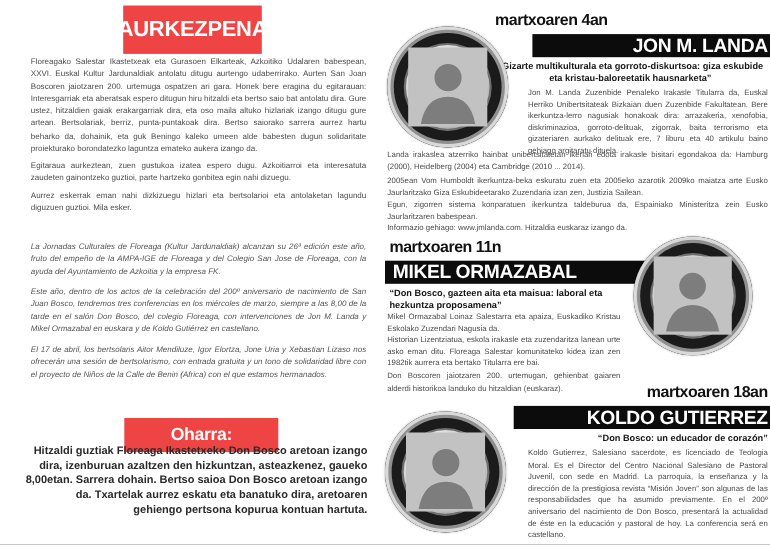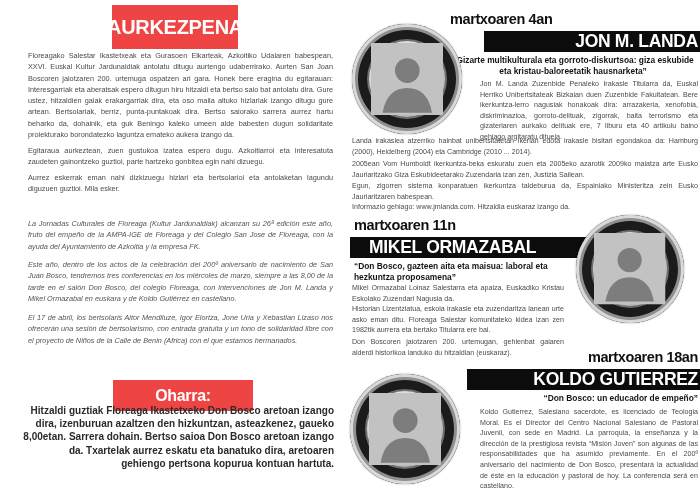--- a/index.html
+++ b/index.html
@@ -14,21 +14,21 @@
   .bio-text{font-size:7.1px;line-height:10.6px;text-align:justify;color:#4a4a4a;}
   .black-box{
     background:#ef4444;color:#fff;display:flex;align-items:center;justify-content:center;
     font-weight:bold;letter-spacing:-0.3px;
   }
   .name-bar{
     background:#0c0c0c;color:#fff;font-weight:bold;font-size:17.5px;
     display:flex;align-items:center;letter-spacing:-0.3px;
   }
   .name-bar.right{justify-content:flex-end;padding-right:5px;}
-  .name-bar.left{justify-content:flex-start;padding-left:19px;}
+  .name-bar.left{justify-content:flex-start;padding-left:7px;}
   .date-label{font-weight:bold;font-size:14.5px;color:#111;letter-spacing:-0.4px;}
   .talk-title{font-weight:bold;font-size:8.4px;line-height:11px;color:#151515;}
   .note-text{font-weight:bold;font-size:10px;line-height:13.2px;text-align:right;color:#2a2a2a;}
   .photo{
     position:absolute;border-radius:50%;z-index:5;
     background:radial-gradient(circle at 38% 32%, #efefef 0%, #c9c9c9 48%, #9a9a9a 72%);
     box-shadow:
       inset 0 0 0 3px #d9d9d9,
       inset 0 0 0 6px #8f8f8f,
       inset 0 0 0 15px #1b1b1b,
@@ -98,16 +98,16 @@
   <div class="abs name-bar right" style="left:467px;top:369px;width:231px;height:21px;">
     <span>KOLDO GUTIERREZ</span>
   </div>
   <div class="photo" style="left:350px;top:374px;width:110px;height:110px;">
     <svg viewBox="0 0 100 100">
       <rect x="0" y="0" width="100" height="100" fill="#c2c2c2"></rect>
       <circle cx="50" cy="38" r="17" fill="#7d7d7d"></circle>
       <path d="M16 96 Q22 62 50 62 Q78 62 84 96 Z" fill="#7d7d7d"></path>
     </svg>
   </div>
-  <div class="abs talk-title" style="left:448px;top:393px;width:250px;text-align:right;">“Don Bosco: un educador de empeño”</div>
+  <div class="abs talk-title" style="left:448px;top:393px;width:250px;text-align:right;">“Don Bosco: un educador de corazón”</div>
   <p class="abs bio-text" style="left:480px;top:407px;width:218px;margin:0;">Koldo Gutierrez, Salesiano sacerdote, es licenciado de Teologia Moral. Es el Director del Centro Nacional Salesiano de Pastoral Juvenil, con sede en Madrid. La parroquia, la enseñanza y la dirección de la prestigiosa revista “Misión Joven” son algunas de las responsabilidades que ha asumido previamente. En el 200º aniversario del nacimiento de Don Bosco, presentará la actualidad de éste en la educación y pastoral de hoy. La conferencia será en castellano.</p>
 
 </div>
 
 </body></html>

